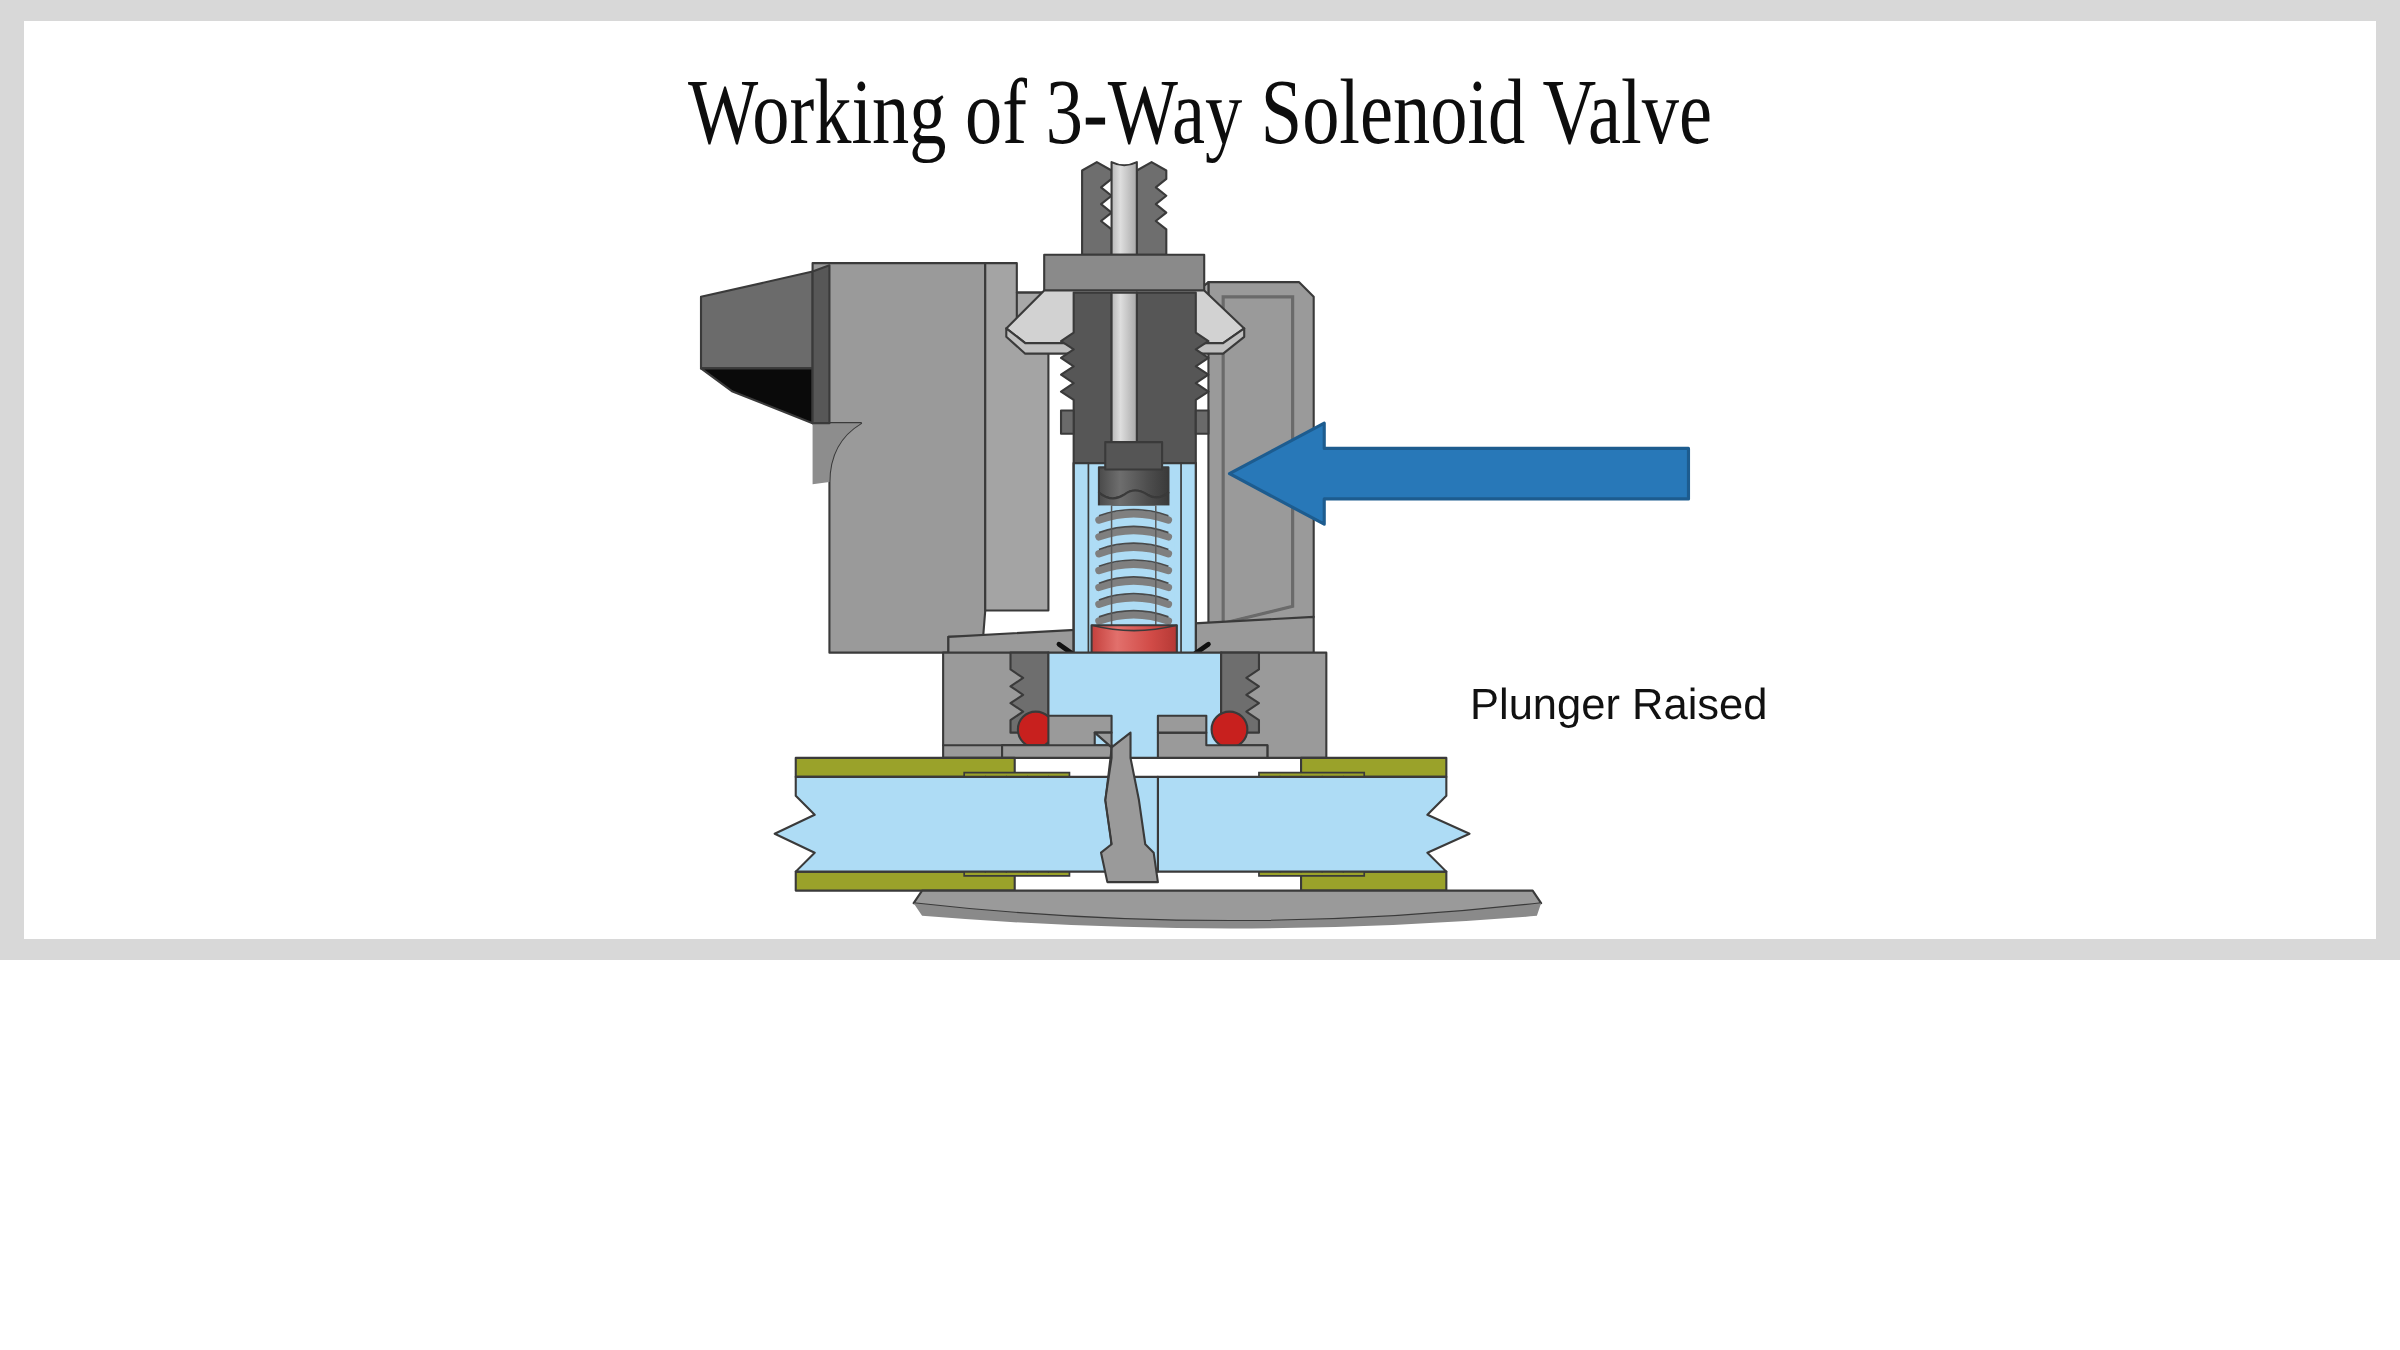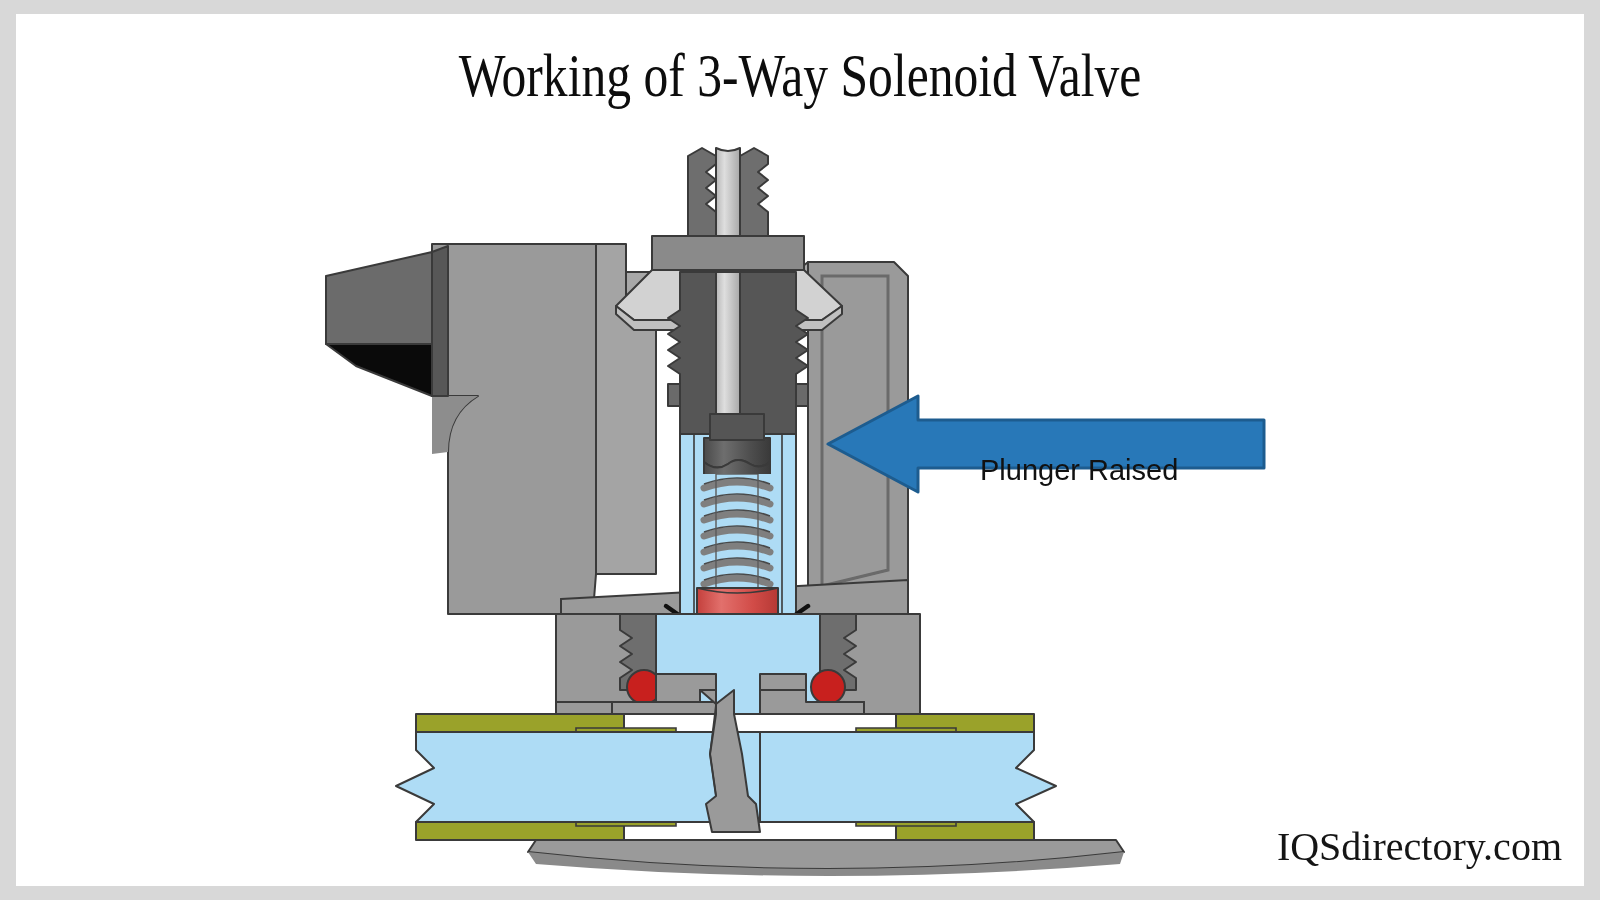--- a/index.html
+++ b/index.html
@@ -2,21 +2,21 @@
 <html><head>
 <meta charset="utf-8">
 <title>Working of 3-Way Solenoid Valve</title>
 <style>
   html,body{margin:0;padding:0;background:#ffffff;}
   body{
     width:1600px;height:900px;overflow:hidden;
     font-family:"Liberation Sans", sans-serif;
   }
   #frame{
-    position:relative;width:1600px;height:900px;
+    position:relative;width:1600px;height:640px;
     background:#d8d8d8;box-sizing:border-box;
     padding:14px 16px 14px 16px;
   }
   #canvas{
     position:relative;width:100%;height:100%;
     background:#ffffff;overflow:hidden;
   }
   #title{
     position:absolute;left:0;top:30px;width:100%;
     text-align:center;
@@ -253,16 +253,15 @@
     </g>
 
     <g>
       <path d="M812,430 L902,382 L902,406 L1248,406 L1248,454 L902,454 L902,478 Z" fill="#2878b8" stroke="#1d5c8f" stroke-width="3" stroke-linejoin="round"></path>
     </g>
 
   </svg>
 
   <div id="arrow-label">Plunger Raised</div>
 
-  <div id="watermark">IQSdirectory.com</div>
 
 </div>
 </div>
 
 </body></html>

